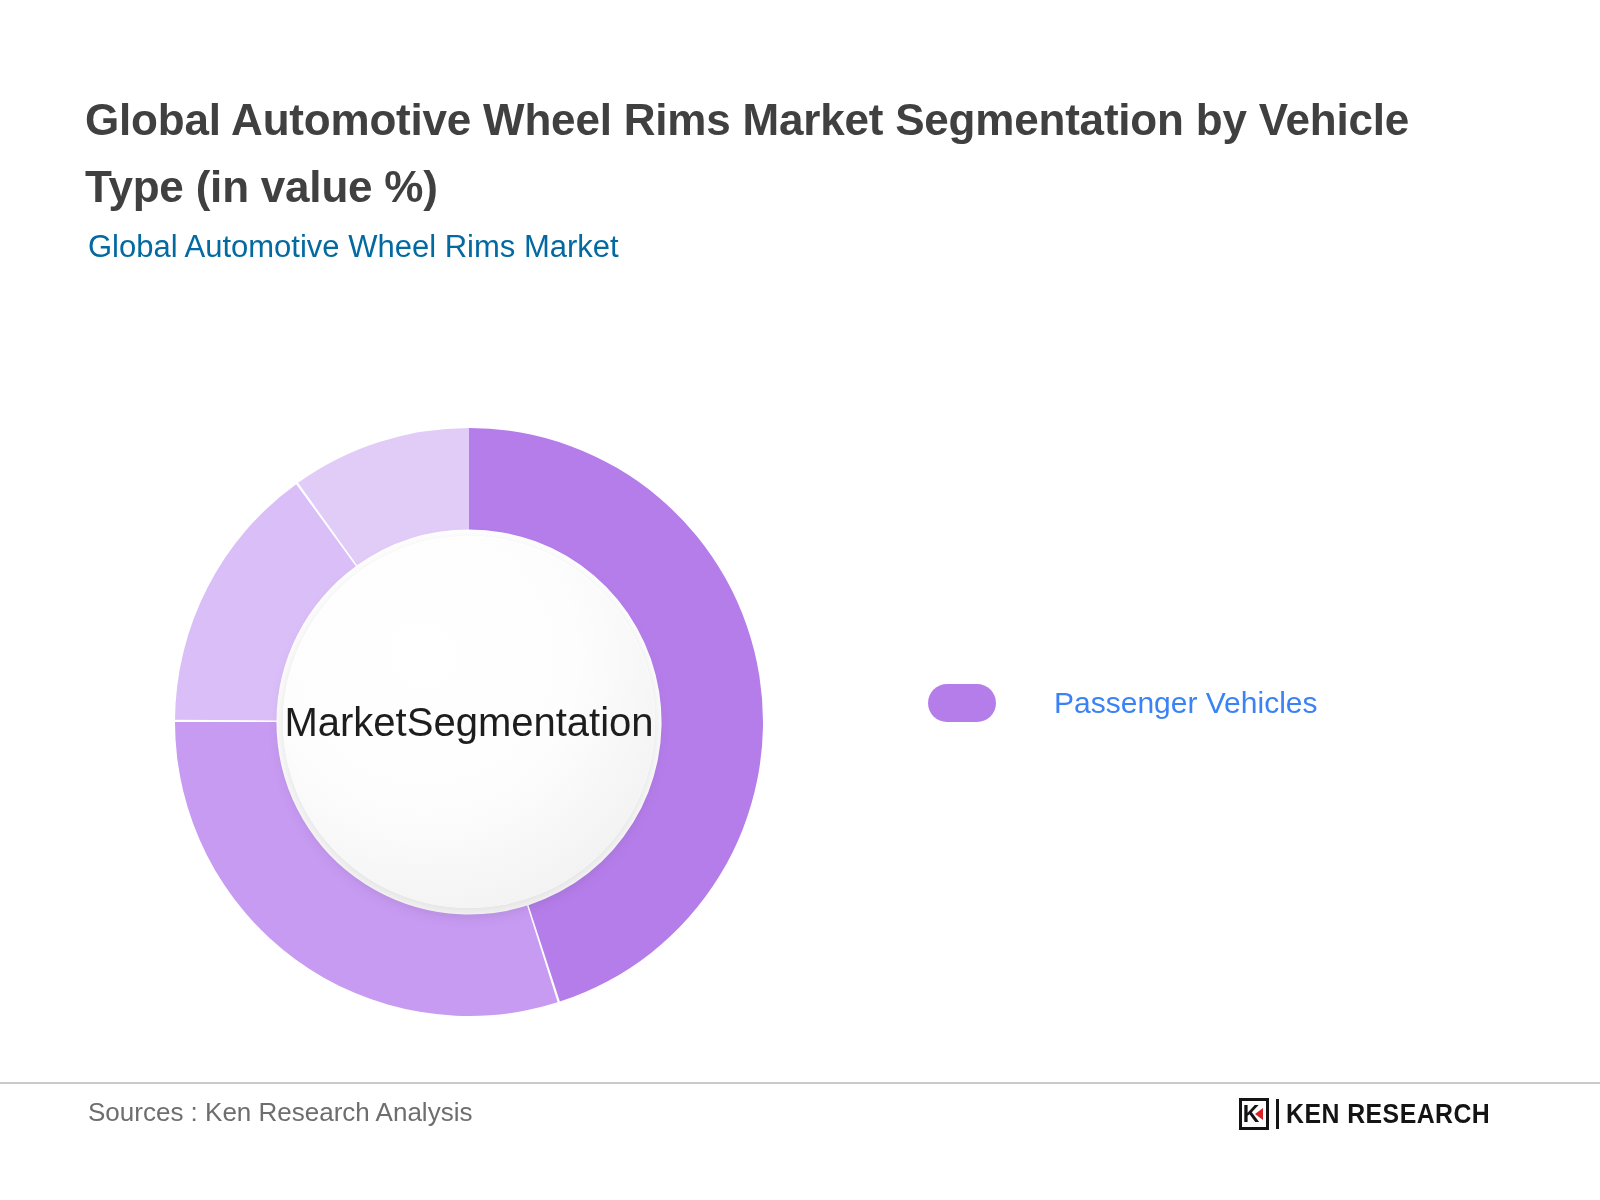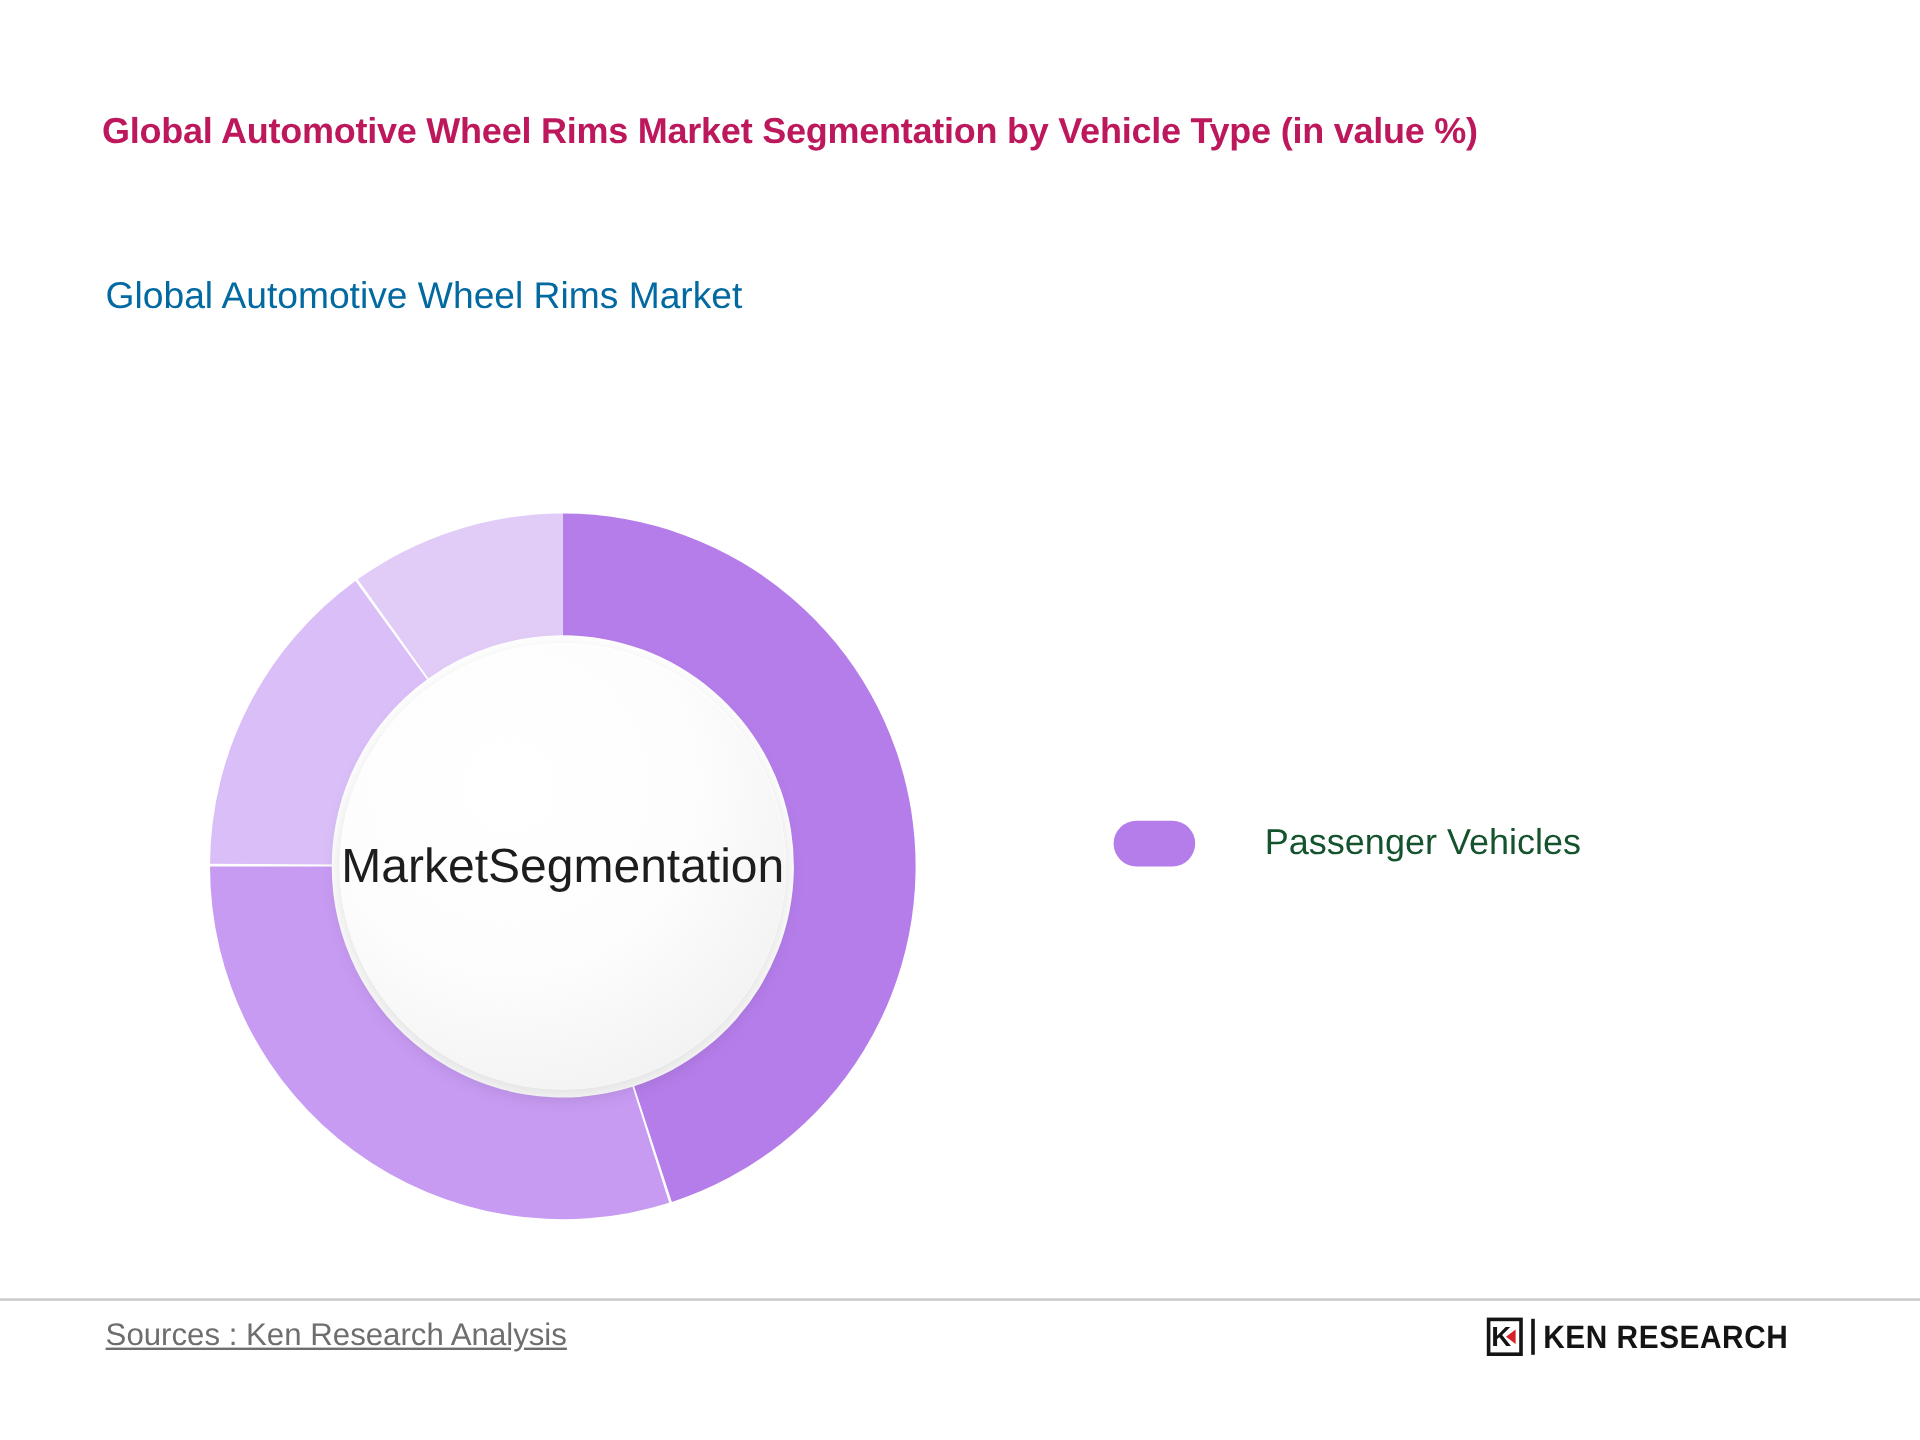--- a/index.html
+++ b/index.html
@@ -18,24 +18,24 @@
     position: absolute;
     inset: 0;
     background: #ffffff;
   }
   
   .title {
     position: absolute;
     left: 85px;
     top: 48px;
     width: 1340px;
-    font-size: 30px;
+    font-size: 44px;
     line-height: 1.52;
     font-weight: bold;
-    color: #be185d;
+    color: #404040;
     letter-spacing: -0.2px;
     margin-top: 39px;
   }
   .subtitle-block {
     position: absolute;
     left: 88px;
     top: 222px;
     width: 1300px;
   }
   .subtitle-line {
@@ -103,39 +103,38 @@
   }
   .legend-swatch {
     width: 68px;
     height: 38px;
     border-radius: 19px;
     flex: 0 0 auto;
   }
   .legend-label {
     margin-left: 58px;
     font-size: 30px;
-    color: #14532d;
+    color: #3b82f6;
     white-space: nowrap;
   }
   
   .footer-rule {
     position: absolute;
     left: 0;
     right: 0;
     top: 1082px;
     height: 2px;
     background: #c9c9c9;
   }
   .footer-source {
     position: absolute;
     left: 88px;
     top: 1097px;
     font-size: 26px;
     color: #6e6e6e;
-    text-decoration: underline;
   }
   .brand {
     position: absolute;
     right: 92px;
     top: 1096px;
     display: flex;
     align-items: center;
     height: 36px;
   }
   .brand-mark {

